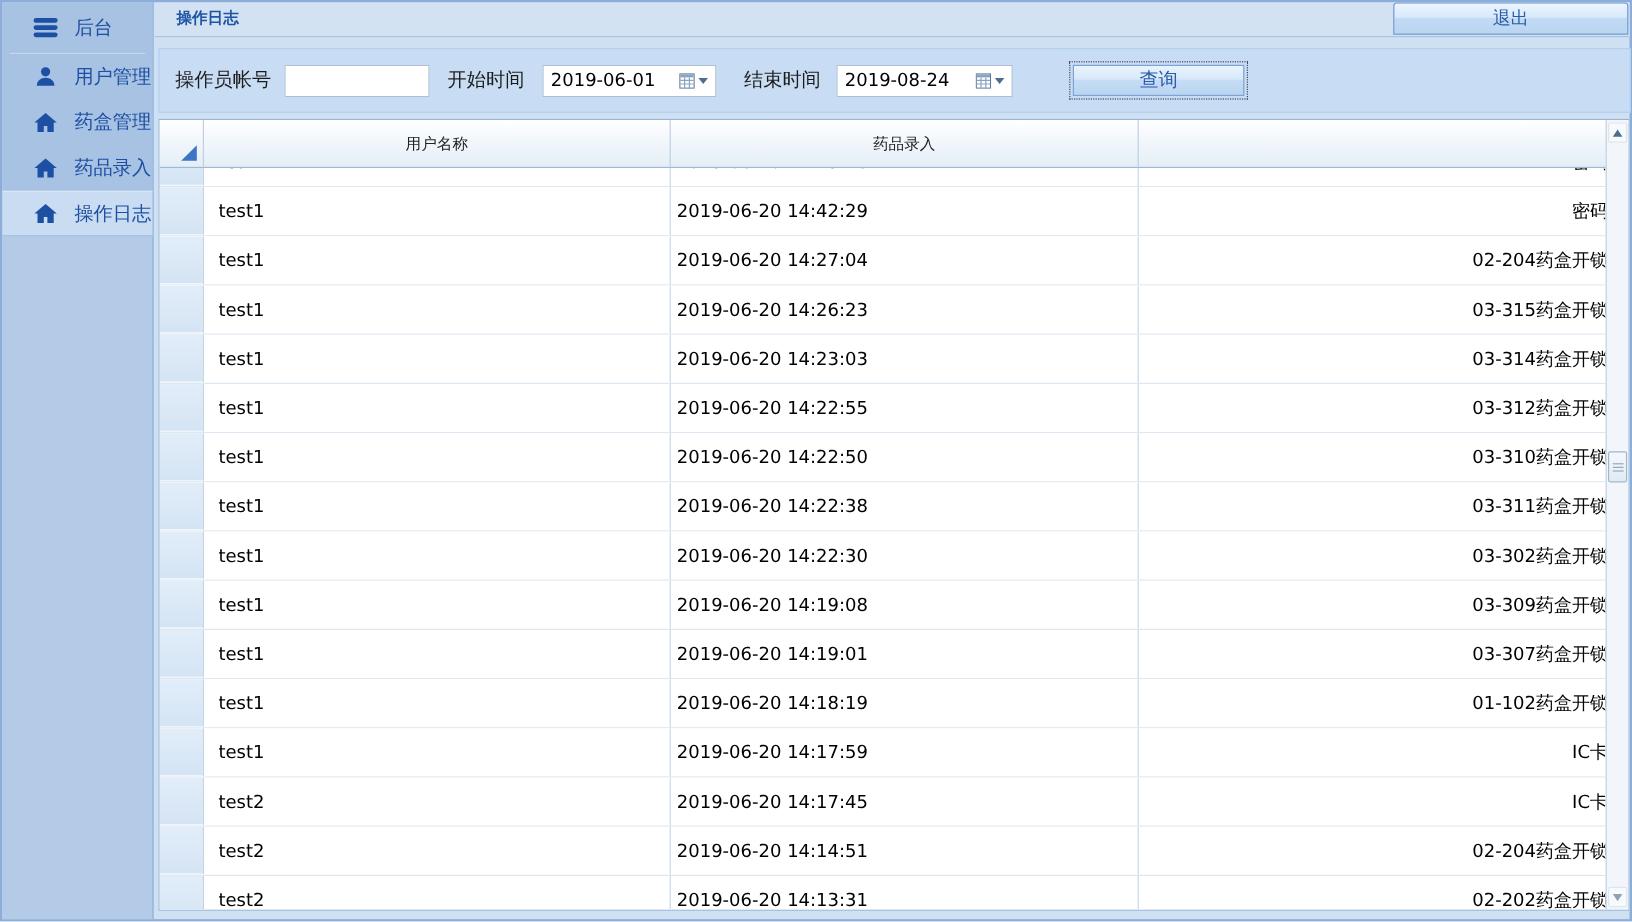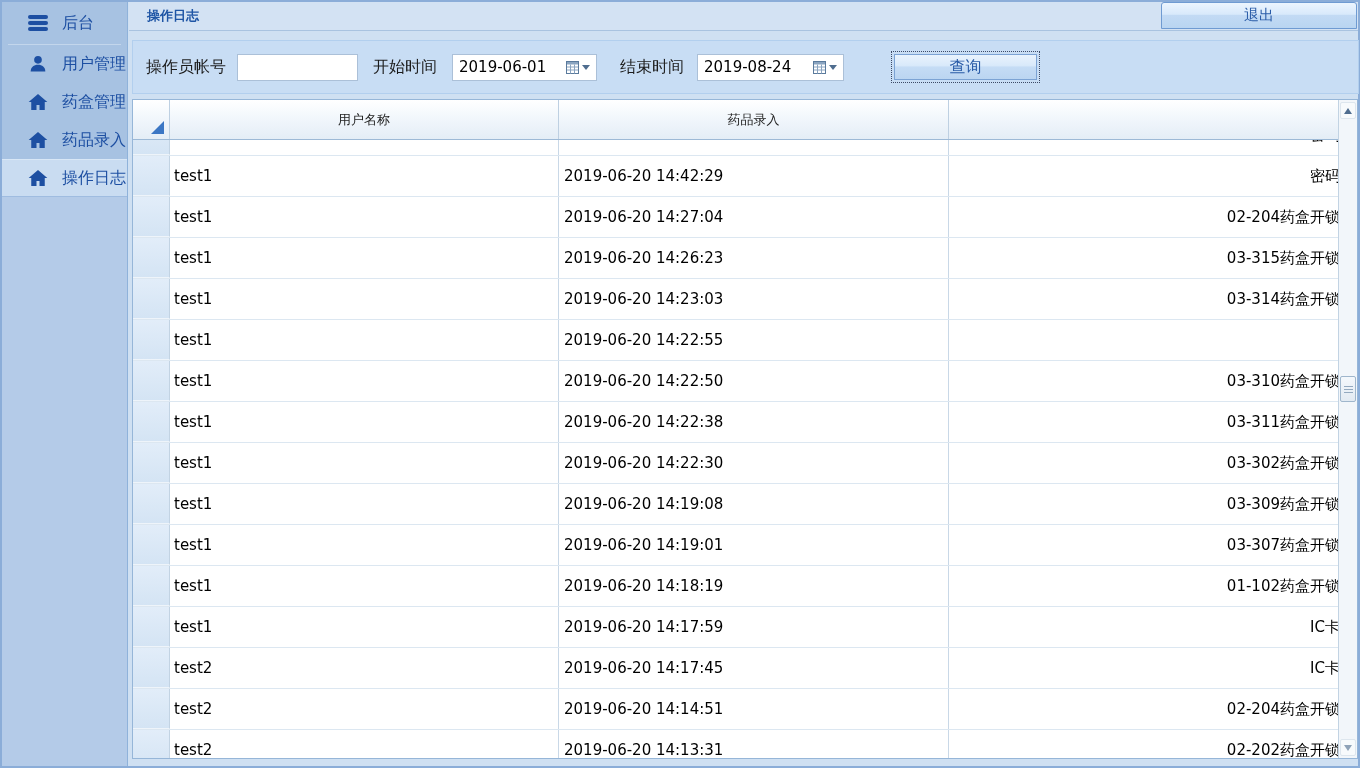--- a/index.html
+++ b/index.html
@@ -67,21 +67,21 @@
   .hc-2 { width:390px; flex:0 0 390px; }
   .hc-3 { width:391px; flex:0 0 391px; }
   .corner-tri { position:absolute; right:5px; bottom:5px; width:0; height:0;
            border-left:13px solid transparent; border-bottom:13px solid #3b76c4; }
 
   #tbody { position:absolute; left:0; top:40px; right:19px; bottom:0; overflow:hidden; }
   .row { display:flex; height:41px; border-bottom:1px solid #dce7f1; background:#fff; }
   .cell { font-size:15px; color:#000; line-height:40px; overflow:hidden; white-space:nowrap; }
   .c-sel { width:37px; flex:0 0 37px; background:linear-gradient(180deg,#e2edf9,#d4e4f4);
            border-right:1px solid #c2d3e3; border-bottom:1px solid #eef4fa; }
-  .c-1 { width:389px; flex:0 0 389px; border-right:1px solid #c9d8e7; padding-left:4px; }
+  .c-1 { width:389px; flex:0 0 389px; border-right:1px solid #c9d8e7; padding-left:12px; }
   .c-2 { width:390px; flex:0 0 390px; border-right:1px solid #c9d8e7; padding-left:5px; }
   .c-3 { width:391px; flex:0 0 391px; padding-left:5px;text-align:right; }
   .row-clip { height:16px; overflow:hidden; position:relative; }
   .row-clip .row { position:absolute; left:0; top:-25px; width:100%; }
 
   
   #vscroll { position:absolute; right:0; top:0; bottom:0; width:19px;
              background:#f2f6fa; border-left:1px solid #c2d3e3; }
   .sc-btn { position:absolute; left:1px; width:16px; height:17px; background:#f7fafc;
             border:1px solid #dde6ee; border-radius:2px; display:flex; align-items:center; justify-content:center;
@@ -227,20 +227,21 @@
         <div class="row">
     <div class="c-sel"></div>
     <div class="cell c-1">test1</div>
     <div class="cell c-2">2019-06-20 14:23:03</div>
     <div class="cell c-3">03-314药盒开锁</div>
   </div>
         <div class="row">
     <div class="c-sel"></div>
     <div class="cell c-1">test1</div>
     <div class="cell c-2">2019-06-20 14:22:55</div>
+    <div class="cell c-3">03-312药盒开锁</div>
   </div>
         <div class="row">
     <div class="c-sel"></div>
     <div class="cell c-1">test1</div>
     <div class="cell c-2">2019-06-20 14:22:50</div>
     <div class="cell c-3">03-310药盒开锁</div>
   </div>
         <div class="row">
     <div class="c-sel"></div>
     <div class="cell c-1">test1</div>

